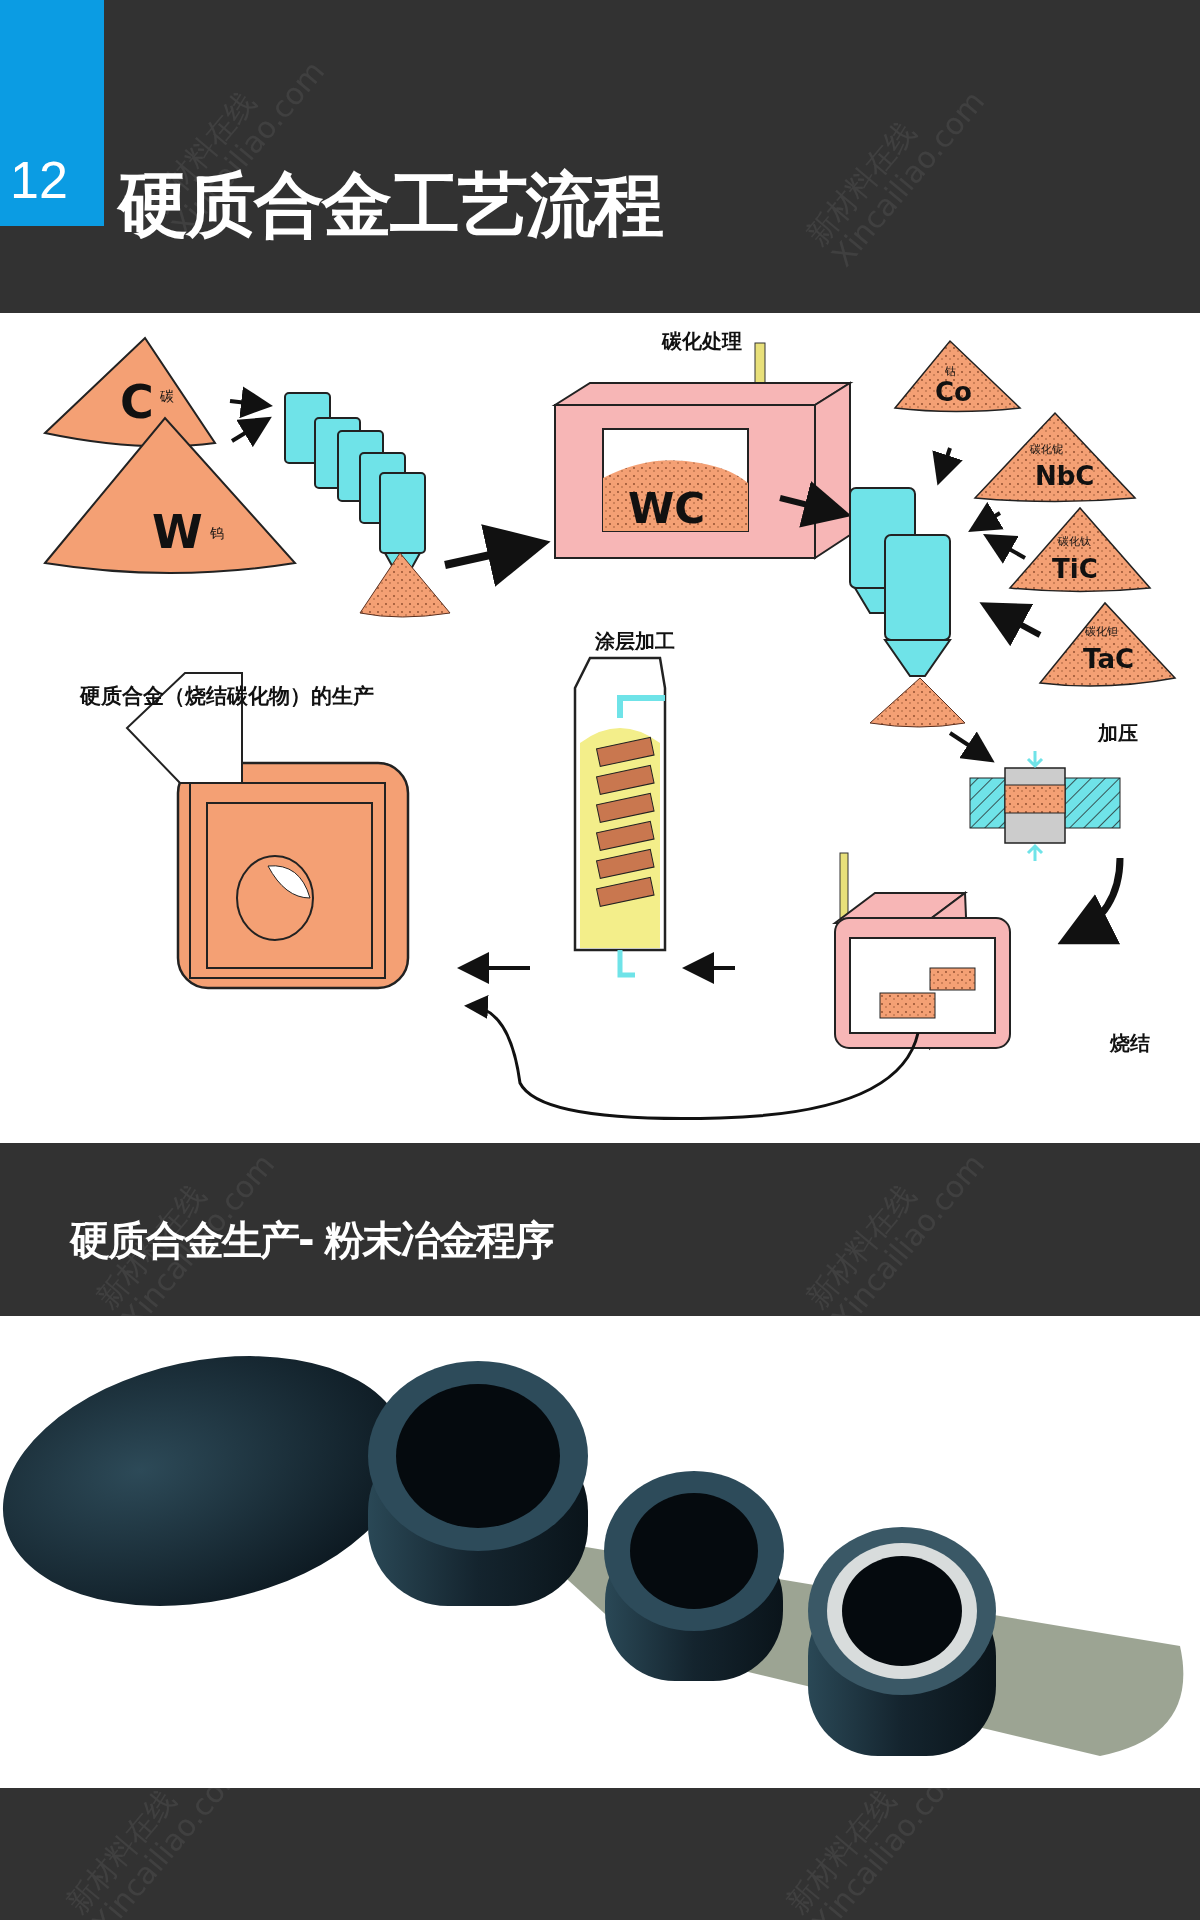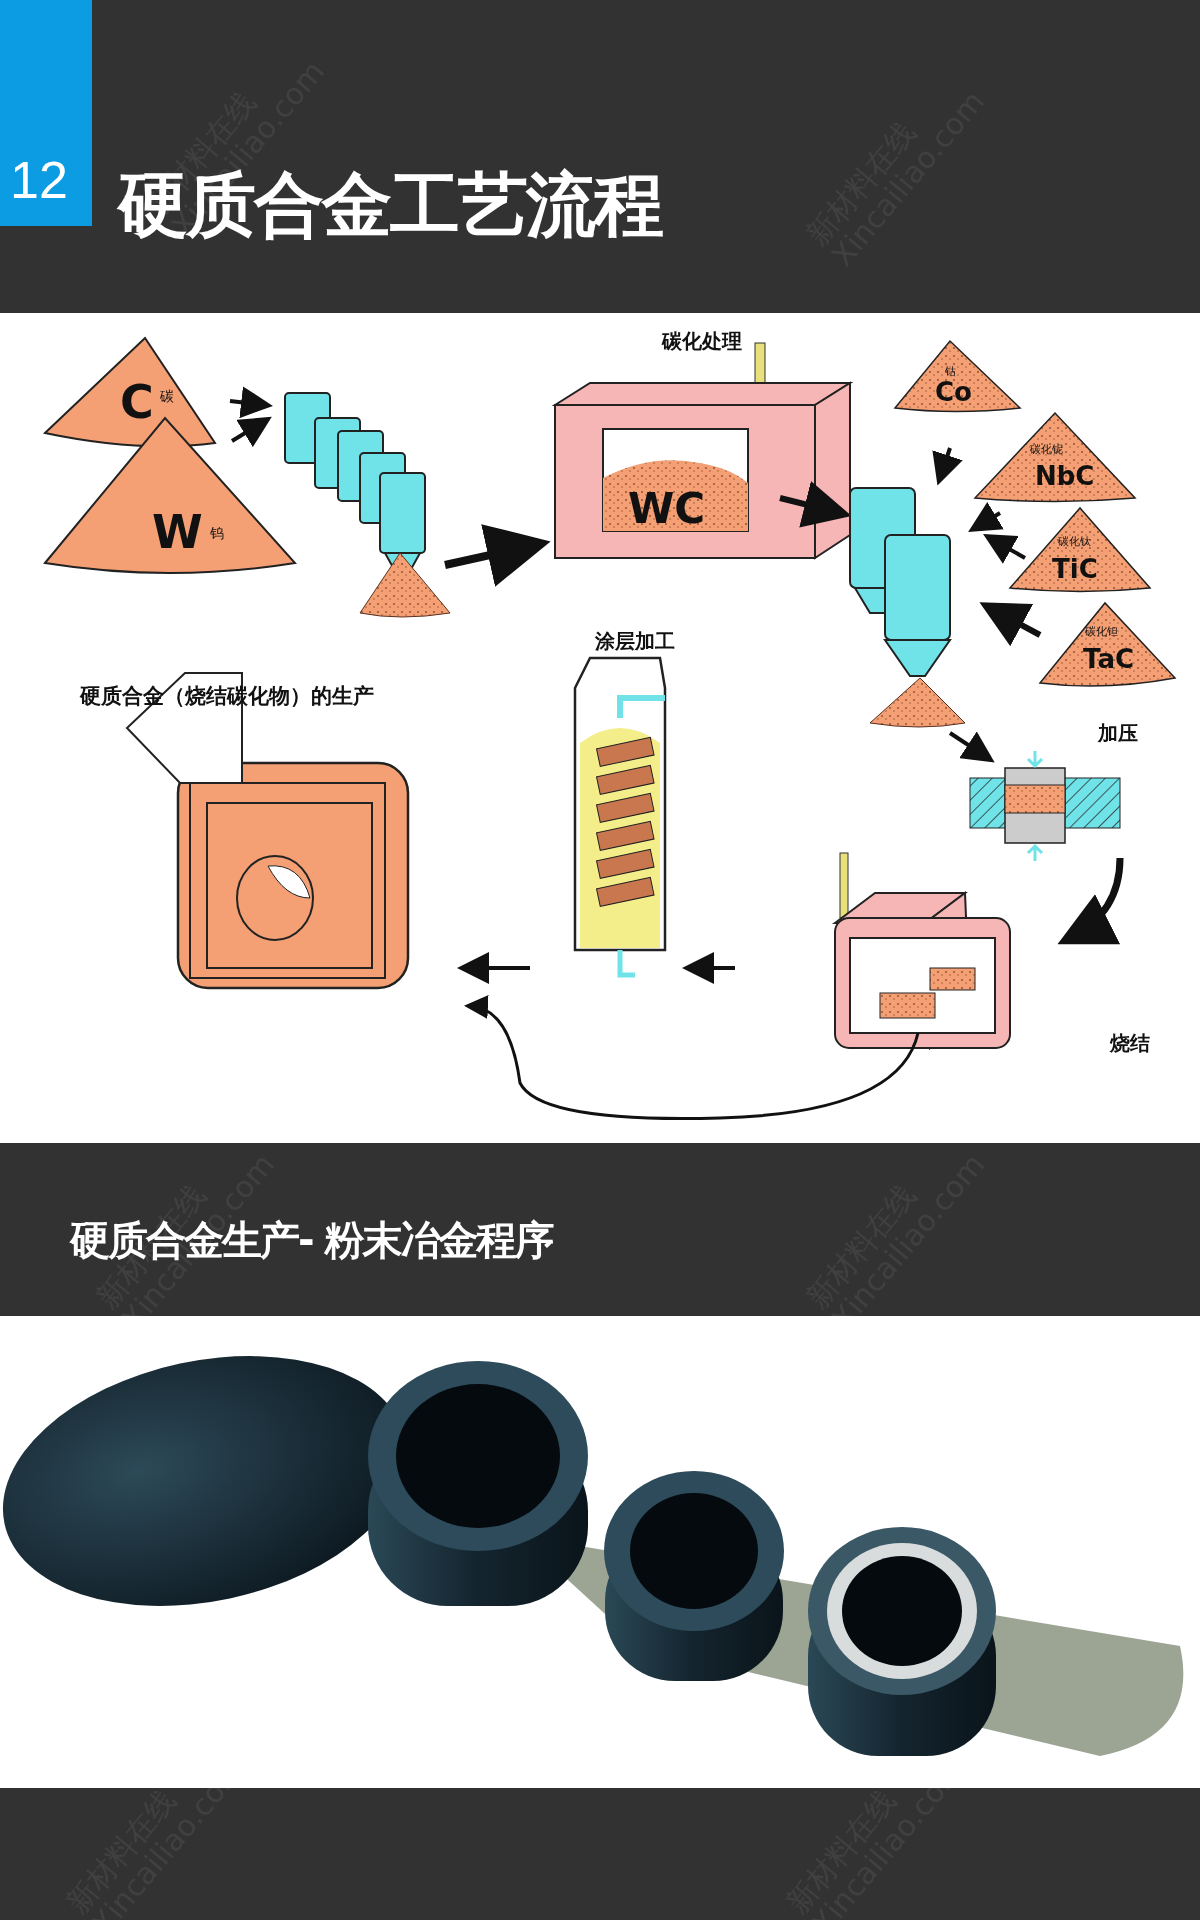--- a/index.html
+++ b/index.html
@@ -1,21 +1,21 @@
 <!DOCTYPE html>
 <html><head>
 <meta charset="utf-8">
 <style>
   html,body{margin:0;padding:0;}
   body{width:1200px;height:1920px;position:relative;overflow:hidden;background:#fff;font-family:"DejaVu Sans",sans-serif;}
   .band{position:absolute;left:0;width:1200px;background:#323232;overflow:hidden;}
   #band1{top:0;height:313px;}
   #band2{top:1143px;height:173px;}
   #band3{top:1788px;height:132px;}
-  .num-block{position:absolute;left:0;top:0;width:92px;height:226px;background:#0B9CE3;text-align:center;}
+  .num-block{position:absolute;left:0;top:0;width:104px;height:226px;background:#0B9CE3;text-align:center;}
   .num-text{position:absolute;left:10px;top:150px;font-size:52px;color:#fff;font-family:"Liberation Sans",sans-serif;}
   .title1{position:absolute;left:118px;top:132px;font-size:70px;font-weight:bold;color:#fff;letter-spacing:-2px;font-family:"DejaVu Sans",sans-serif;margin-top:27px;}
   .title2{position:absolute;left:70px;top:70px;font-size:40px;font-weight:bold;color:#fff;letter-spacing:-2px;font-family:"DejaVu Sans",sans-serif;}
   .wm{position:absolute;color:rgba(255,255,255,0.07);font-size:30px;transform:rotate(-50deg);transform-origin:left top;white-space:nowrap;font-family:"DejaVu Sans",sans-serif;line-height:1.1;}
   .diagram{position:absolute;left:0;top:313px;width:1200px;height:830px;}
   .photo{position:absolute;left:0;top:1316px;width:1200px;height:472px;}
   .lbl{font-family:"DejaVu Sans",sans-serif;font-weight:bold;}
 </style>
 </head>
 <body>

